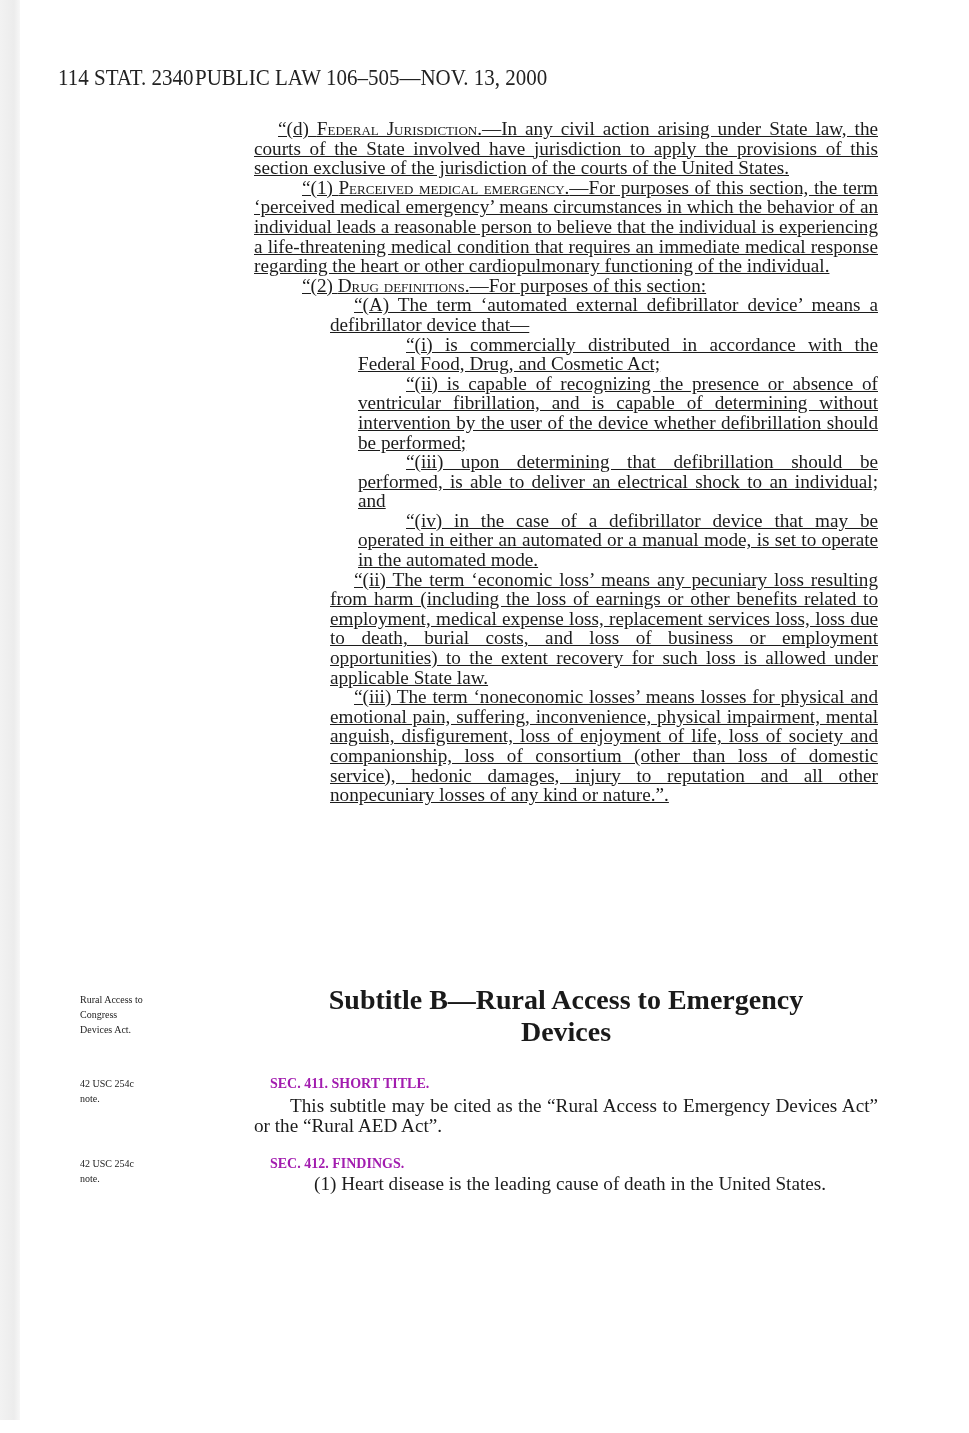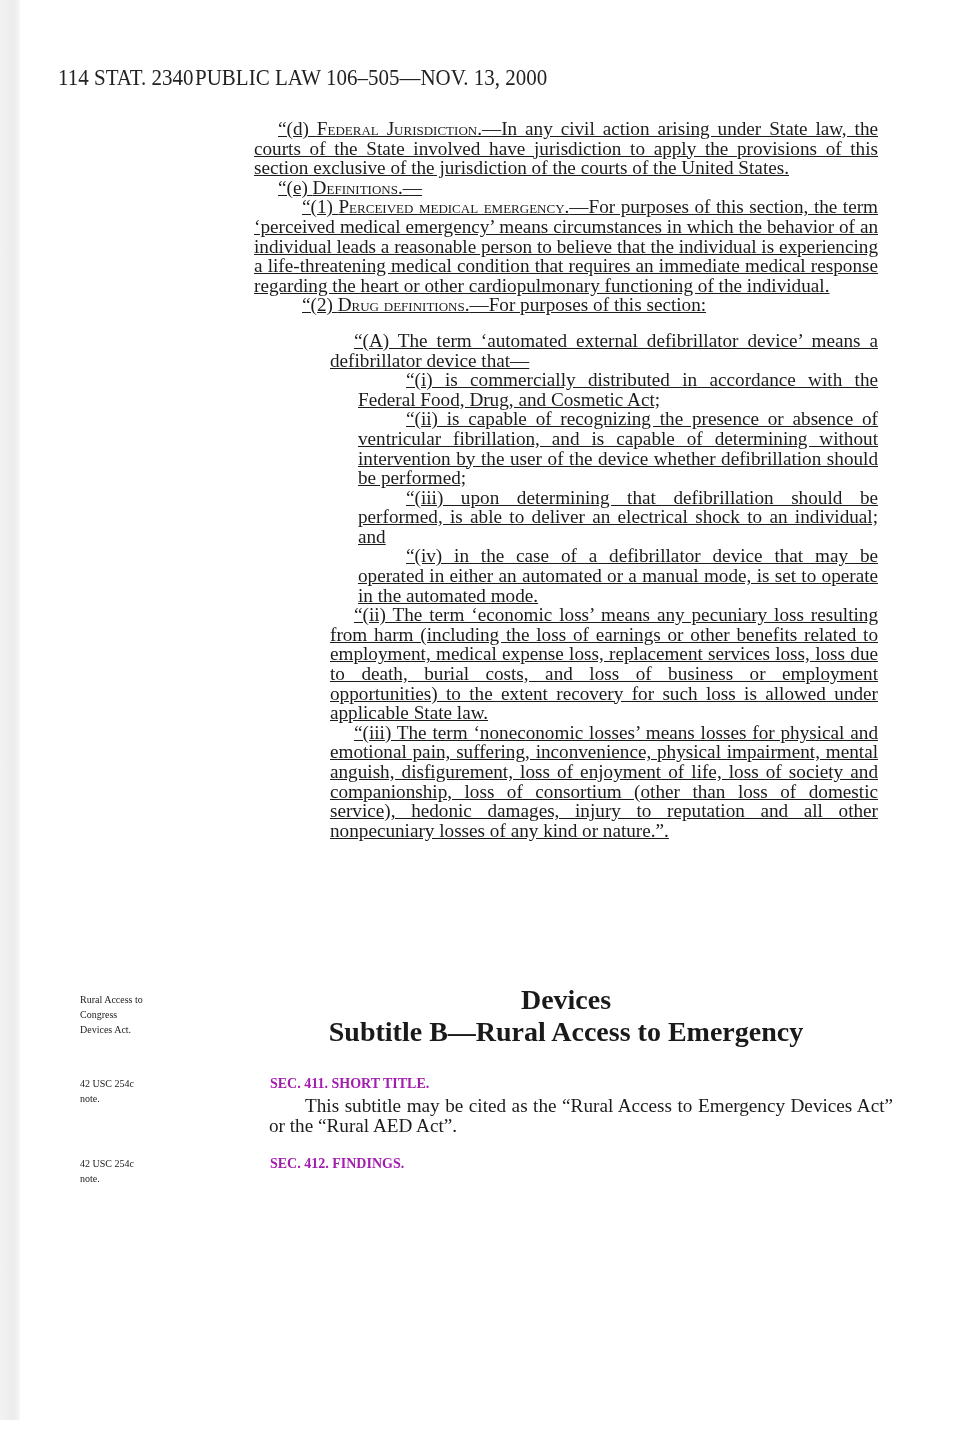--- a/index.html
+++ b/index.html
@@ -23,56 +23,55 @@
     .body-text {
       position: absolute; left: 254px; width: 624px;
       font-family: "Liberation Serif", serif; font-size: 19.2px; line-height: 19.6px;
       text-align: justify; color: #1c1c1c;
     }
     .p { margin: 0; text-align: justify; }
     .ind1 { text-indent: 24px; }
     .ind2 { text-indent: 48px; }
     .ind3 { text-indent: 72px; }
     .blk2 { padding-left: 48px; }
-    .blk3 { padding-left: 76px; margin-top: 16px; }
+    .blk3 { padding-left: 76px; }
     .sc { font-variant: small-caps; }
 
     .margin-note {
       position: absolute; left: 80px; width: 150px;
       font-family: "Liberation Serif", serif; font-size: 10px; line-height: 15px; color: #222;
     }
 
     .subtitle {
       position: absolute; left: 254px; width: 624px; top: 984px;
       text-align: center; font-family: "Liberation Serif", serif; font-weight: bold;
       font-size: 28px; line-height: 32px; color: #1a1a1a;
     }
     .sec-heading {
       position: absolute; left: 270px; font-family: Liberation Serif, serif;
       font-weight: bold; font-size: 14px; color: #a21caf;
     }
     .sec-body {
-      position: absolute; left: 269px; width: 624px;
+      position: absolute; left: 254px; width: 624px;
       font-family: "Liberation Serif", serif; font-size: 19.2px; line-height: 20px; color: #1c1c1c;
       text-align: justify;
     }
   </style>
 </head>
 <body>
 
 <div class="edge"></div>
 
 <div class="header">
   <span class="stat">114 STAT. 2340</span>
   <span class="law">PUBLIC LAW 106–505—NOV. 13, 2000</span>
 </div>
 
 <div class="body-text" style="top:119px;text-decoration:underline;">
   <p class="p ind1"><span>“(d) </span><span class="sc">Federal Jurisdiction.</span><span>—In any civil action arising under State law, the courts of the State involved have jurisdiction to apply the provisions of this section exclusive of the jurisdiction of the courts of the United States.</span></p>
-  <p class="p ind1"><span>“(e) </span><span class="sc">Definitions.</span><span>—</span></p>
   <p class="p ind2"><span>“(1) </span><span class="sc">Perceived medical emergency.</span><span>—For purposes of this section, the term ‘perceived medical emergency’ means circumstances in which the behavior of an individual leads a reasonable person to believe that the individual is experiencing a life-threatening medical condition that requires an immediate medical response regarding the heart or other cardiopulmonary functioning of the individual.</span></p>
   <p class="p ind2"><span>“(2) </span><span class="sc">Drug definitions.</span><span>—For purposes of this section:</span></p>
   <div class="blk3">
     <p class="p ind3" style="text-indent:24px;">“(A) The term ‘automated external defibrillator device’ means a defibrillator device that—</p>
     <div class="blk2" style="padding-left:28px;">
       <p class="p" style="text-indent:48px;">“(i) is commercially distributed in accordance with the Federal Food, Drug, and Cosmetic Act;</p>
       <p class="p" style="text-indent:48px;">“(ii) is capable of recognizing the presence or absence of ventricular fibrillation, and is capable of determining without intervention by the user of the device whether defibrillation should be performed;</p>
       <p class="p" style="text-indent:48px;">“(iii) upon determining that defibrillation should be performed, is able to deliver an electrical shock to an individual; and</p>
       <p class="p" style="text-indent:48px;">“(iv) in the case of a defibrillator device that may be operated in either an automated or a manual mode, is set to operate in the automated mode.</p>
     </div>
@@ -81,32 +80,33 @@
   </div>
 </div>
 
 <div class="margin-note" style="top:992px;">
   <div>Rural Access to</div>
   <div>Congress</div>
   <div>Devices Act.</div>
 </div>
 
 <div class="subtitle">
+  <div>Subtitle B—Rural Access to Emergency</div>
   <div>Devices</div>
-  <div>Subtitle B—Rural Access to Emergency</div>
 </div>
 
 <div class="margin-note" style="top:1076px;">
   <div>42 USC 254c</div>
   <div>note.</div>
 </div>
 <div class="sec-heading" style="top:1076px;">SEC. 411. SHORT TITLE.</div>
 <div class="sec-body" style="top:1096px;">
   <p class="p" style="text-indent:36px;">This subtitle may be cited as the “Rural Access to Emergency Devices Act” or the “Rural AED Act”.</p>
 </div>
 
 <div class="margin-note" style="top:1156px;">
   <div>42 USC 254c</div>
   <div>note.</div>
 </div>
 <div class="sec-heading" style="top:1156px;">SEC. 412. FINDINGS.</div>
 <div class="sec-body" style="top:1174px;">
+  <p class="p" style="text-indent:60px;">(1) Heart disease is the leading cause of death in the United States.</p>
 </div>
 
 </body></html>

